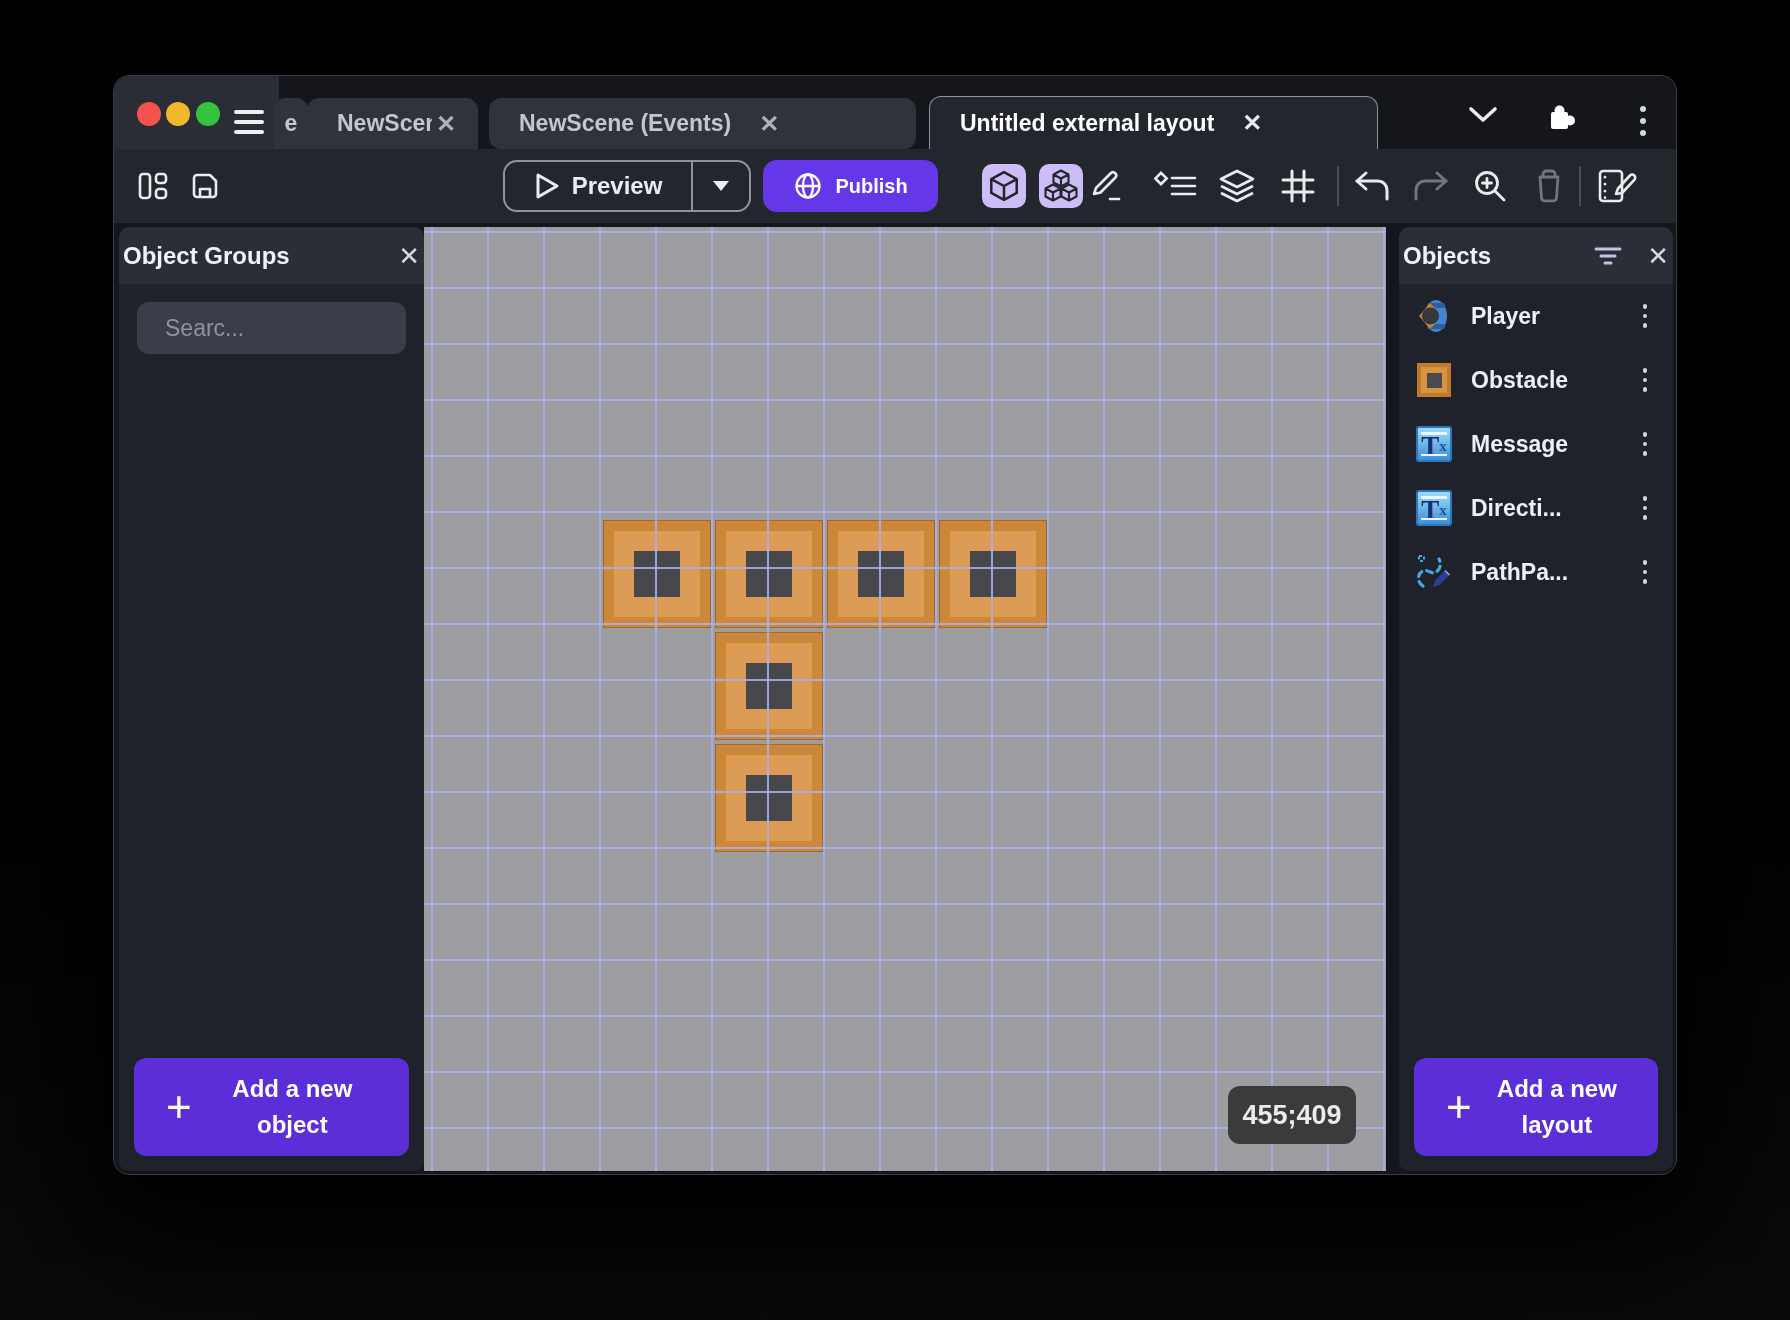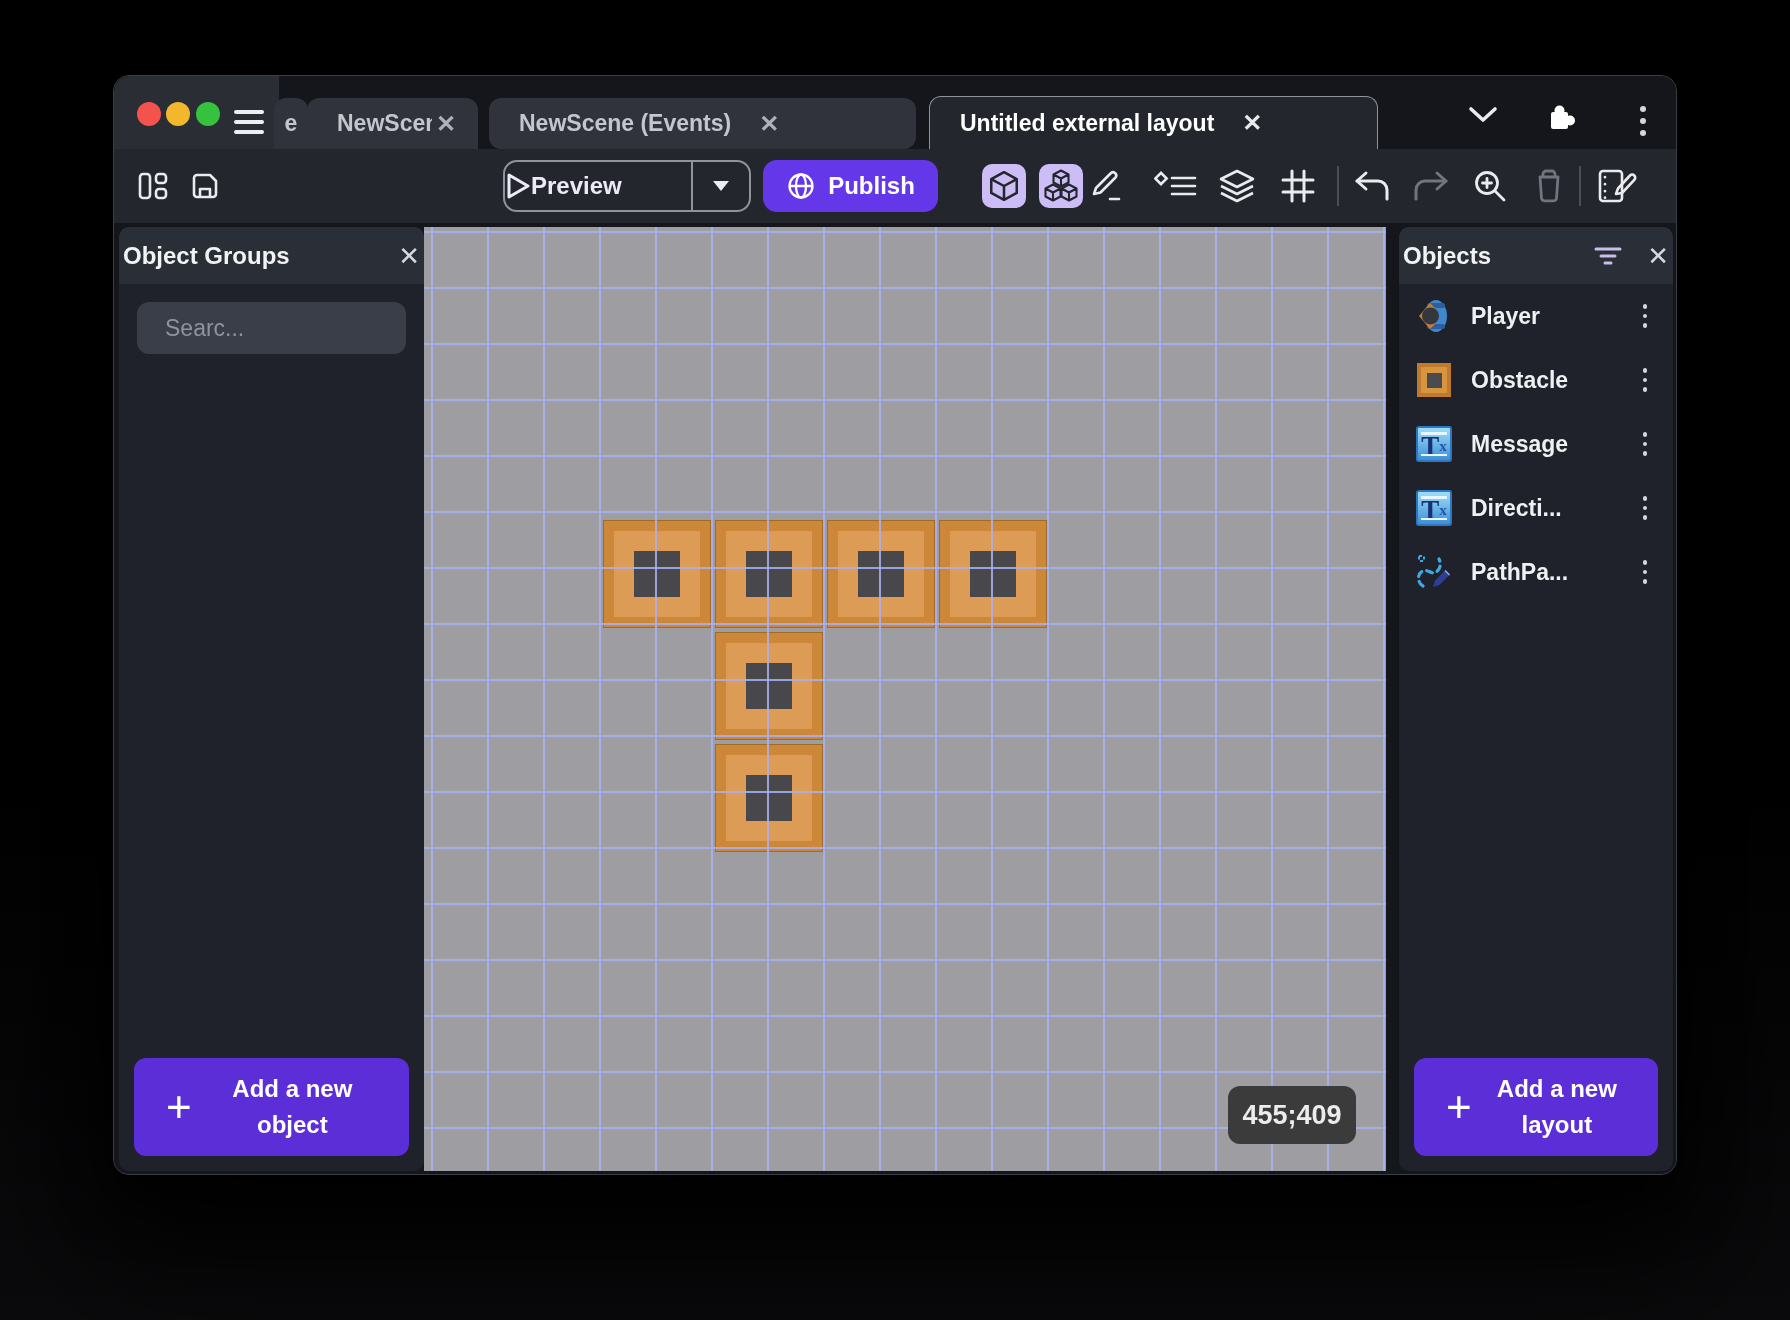--- a/index.html
+++ b/index.html
@@ -37,27 +37,27 @@
   .tab-active .tab-close { color:#E8EAEE; }
 
   .strip-icon { position:absolute; top:26px; cursor:pointer; }
 
   
   .toolbar { position:relative; height:74px; background:#23262D; }
   .tb { position:absolute; top:50%; transform:translateY(-50%); cursor:pointer; display:flex;
         align-items:center; justify-content:center; }
   .btn-preview { left:389px; width:248px; height:52px; border:2px solid #8F939D; border-radius:14px;
                  display:flex; align-items:center; color:#EDEAF8; }
-  .btn-preview .pv-main { flex:1; display:flex; align-items:center; gap:0;
+  .btn-preview .pv-main { flex:1; display:flex; align-items:center; justify-content:center; gap:12px;
                           font-weight:bold; font-size:24px; height:100%; }
   .btn-preview .pv-divider { width:2px; height:100%; background:#8F939D; }
   .btn-preview .pv-arrow { width:56px; height:100%; display:flex; align-items:center; justify-content:center; }
   .btn-publish { left:649px; width:175px; height:52px; background:var(--publish); border-radius:14px;
                  display:flex; align-items:center; justify-content:center; gap:12px;
-                 color:#FFF; font-weight:bold; font-size:24px; }
+                 color:#FFF; font-weight:bold; font-size:20px; }
   .toggle { width:44px; height:44px; border-radius:10px; background:var(--toggle-bg); }
   .tgl-1 { left:868px; } .tgl-2 { left:925px; }
   .divider-v { position:absolute; top:17px; width:2px; height:40px; background:#4A4E57; }
 
   
   .main { position:relative; height:953px; background:#14161B; }
   .panel { position:absolute; top:4px; height:944px; background:#1F222A; border-radius:10px;
            display:flex; flex-direction:column; }
   .panel-left  { left:5px;    width:305px; }
   .panel-right { left:1285px; width:274px; }

